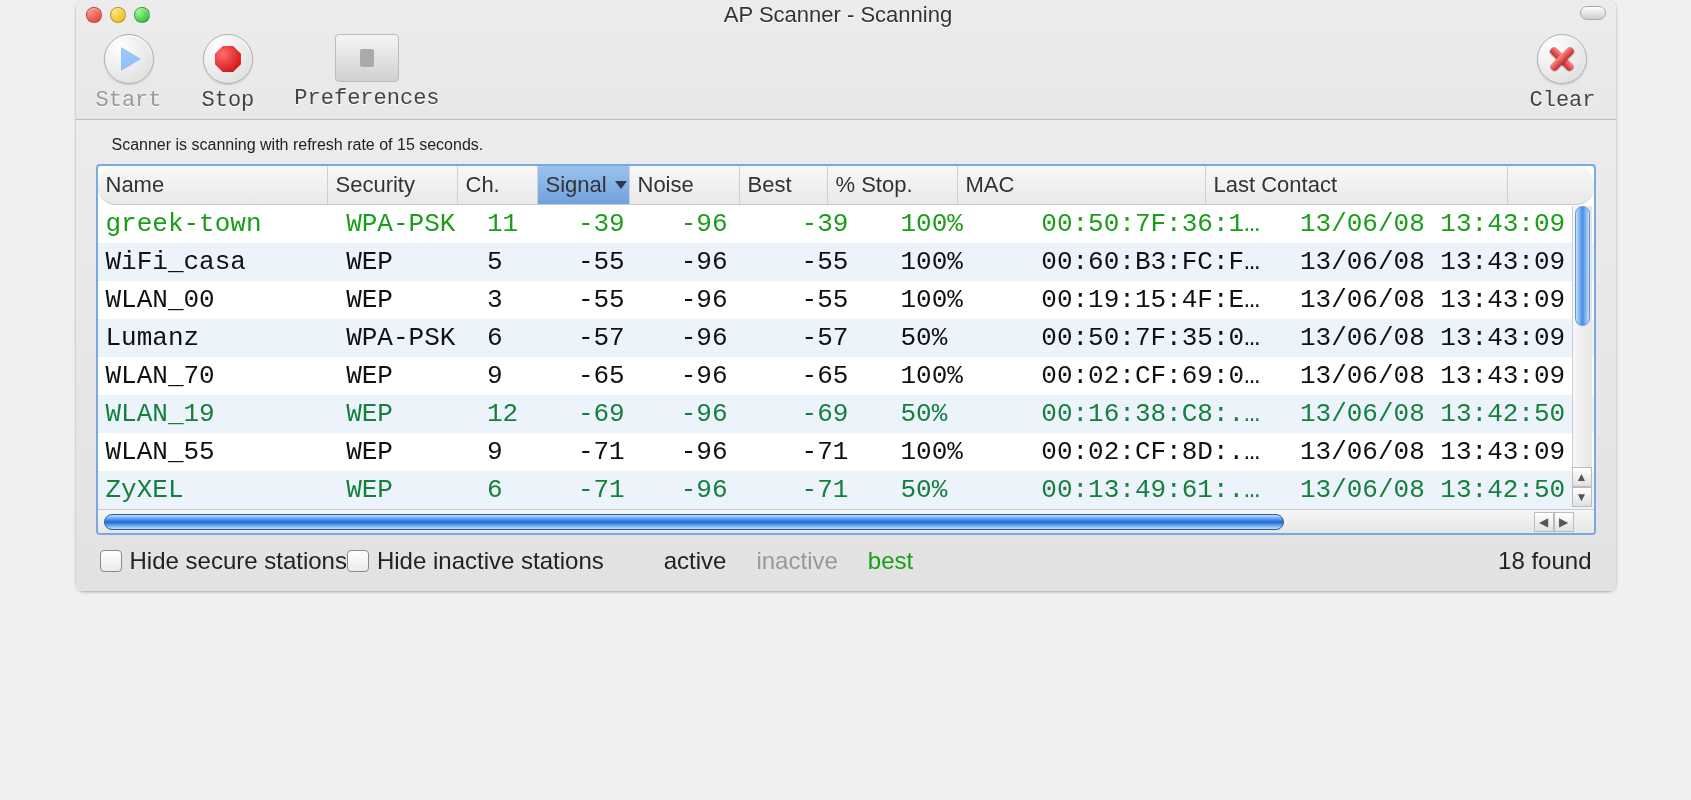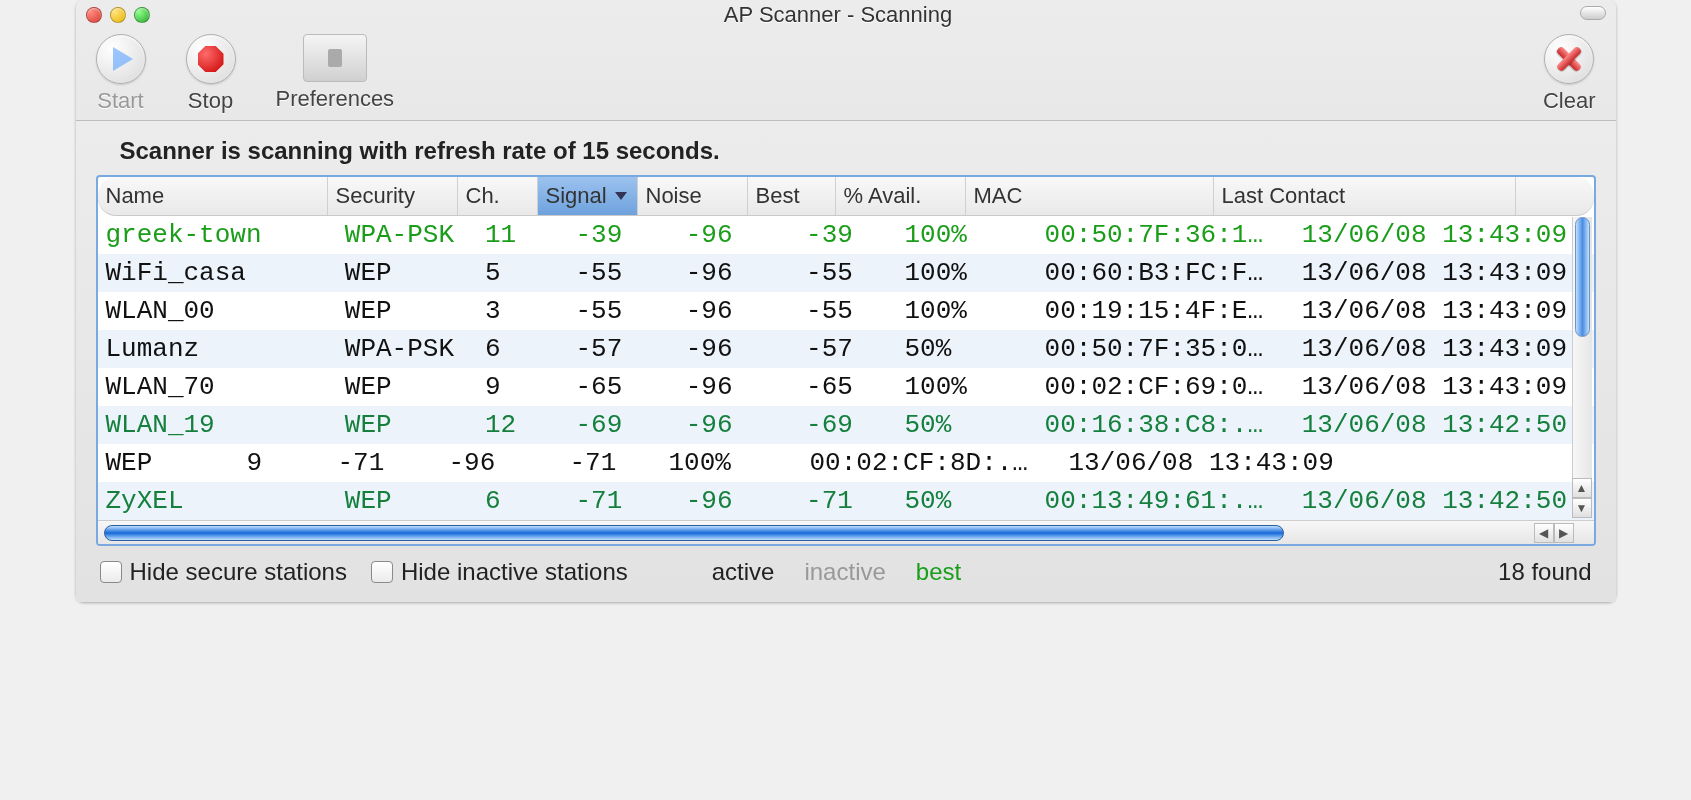--- a/index.html
+++ b/index.html
@@ -53,21 +53,21 @@
   }
   .toolbar {
     display: flex;
     align-items: flex-start;
     padding: 4px 20px 6px 20px;
     gap: 40px;
     border-bottom: 1px solid #bcbcbc;
   }
   .tb-item { display: flex; flex-direction: column; align-items: center; }
   .tb-spacer { flex: 1; }
-  .tb-label { font-size: 22px; color: #444; text-shadow: 0 1px 0 #fff; margin-top: 4px; }
+  .tb-label { font-size: 22px; color: #444; text-shadow: 0 1px 0 #fff; margin-top: 4px; font-family: Liberation Mono, monospace; }
   .tb-label.disabled { color: #999; }
   .tb-btn {
     width: 50px; height: 50px; border-radius: 25px;
     background: radial-gradient(circle at 32% 28%, #ffffff, #d8d8d8);
     border: 1px solid #b0b0b0;
     display: flex; align-items: center; justify-content: center;
     box-shadow: inset 0 1px 3px rgba(255,255,255,0.8), 0 1px 2px rgba(0,0,0,0.15);
   }
   .play-tri { width: 0; height: 0; border-top: 12px solid transparent; border-bottom: 12px solid transparent; border-left: 20px solid #5aa0ff; opacity: 0.6; margin-left: 4px; }
   .stop-oct {
@@ -95,24 +95,23 @@
     top: 11px; left: 0;
     box-shadow: 0 1px 1px rgba(0,0,0,0.25);
   }
   .clear-x:before{ transform: rotate(45deg); }
   .clear-x:after { transform: rotate(-45deg); }
   .body {
     background: linear-gradient(#ececec,#e2e2e2);
     padding: 8px 20px 16px 20px;
   }
   .status-line {
-    font-size: 24px;
+    font-size: 16px;
     color: #222;
-    margin: 8px 0 10px 24px;
-    font-weight: bold;
+    margin: 8px 0 10px 16px;
   }
   .table-wrap {
     border: 2px solid #7aa9e2;
     border-radius: 4px;
     background: #fff;
     overflow: hidden;
     position: relative;
   }
   .hdr {
     display: flex;
@@ -148,21 +147,21 @@
     gap: 11px;
   }
   .row:nth-child(odd){ background:#fff; }
   .row:nth-child(even){ background:#edf3fb; }
   .row.best { color: #1a9e1a; }
   .row.inactive { color: #15803d; }
   .cell { padding: 4px 8px; overflow: hidden; white-space: nowrap; text-overflow: ellipsis; }
   .c-name     { width: 230px; }
   .c-security { width: 130px; }
   .c-ch       { width:  80px; }
-  .c-signal   { width: 100px; }
+  .c-signal   { width: 92px; }
   .c-noise    { width: 110px; }
   .c-best     { width:  88px; }
   .c-avail    { width: 130px; }
   .c-mac      { width: 248px; }
   .c-last     { width: 302px; }
   .vscroll {
     position:absolute; right:2px; top:40px; bottom:26px; width:20px;
     background: linear-gradient(to right,#f7f7f7,#e6e6e6);
     border-left:1px solid #ccc;
   }
@@ -188,21 +187,20 @@
     border-radius: 8px;
   }
   .harrows{position:absolute;right:20px;top:2px;display:flex;}
   .harrows .ar{width:20px;height:20px;background:linear-gradient(#fff,#e0e0e0);border:1px solid #bbb;display:flex;align-items:center;justify-content:center;font-size:12px;color:#555;}
   .footer {
     display: flex;
     align-items: center;
     font-size: 24px;
     color: #222;
     padding: 12px 4px 0 4px;
-    gap: 24px;
   }
   .cb {
     width:22px;height:22px;border:1px solid #8a8a8a;border-radius:4px;
     background:linear-gradient(#fff,#ebebeb);display:inline-block;margin-right:8px;
     vertical-align:-3px;
   }
   .legend { display:flex; gap:30px; margin-left: 60px;}
   .legend .inact { color:#999; }
   .legend .best { color:#1a9e1a; }
   .footer .count { margin-left:auto; }
@@ -254,21 +252,21 @@
       <div class="hdr">
         <div class="cell c-name">Name</div>
         <div class="cell c-security">Security</div>
         <div class="cell c-ch">Ch.</div>
         <div class="cell c-signal sorted">
           <span>Signal</span>
           <span class="sort-arrow"></span>
         </div>
         <div class="cell c-noise">Noise</div>
         <div class="cell c-best">Best</div>
-        <div class="cell c-avail">% Avail.</div>
+        <div class="cell c-avail">% Stop.</div>
         <div class="cell c-mac">MAC</div>
         <div class="cell c-last">Last Contact</div>
       </div>
       <div class="rows" id="rows">
           <div class="row best">
             <div class="cell c-name">greek-town</div>
             <div class="cell c-security">WPA-PSK</div>
             <div class="cell c-ch">11</div>
             <div class="cell c-signal">-39</div>
             <div class="cell c-noise">-96</div>
@@ -326,20 +324,21 @@
             <div class="cell c-security">WEP</div>
             <div class="cell c-ch">12</div>
             <div class="cell c-signal">-69</div>
             <div class="cell c-noise">-96</div>
             <div class="cell c-best">-69</div>
             <div class="cell c-avail">50%</div>
             <div class="cell c-mac">00:16:38:C8:...</div>
             <div class="cell c-last">13/06/08 13:42:50</div>
           </div>
           <div class="row ">
+            <div class="cell c-name">WLAN_55</div>
             <div class="cell c-security">WEP</div>
             <div class="cell c-ch">9</div>
             <div class="cell c-signal">-71</div>
             <div class="cell c-noise">-96</div>
             <div class="cell c-best">-71</div>
             <div class="cell c-avail">100%</div>
             <div class="cell c-mac">00:02:CF:8D:...</div>
             <div class="cell c-last">13/06/08 13:43:09</div>
           </div>
           <div class="row inactive">

